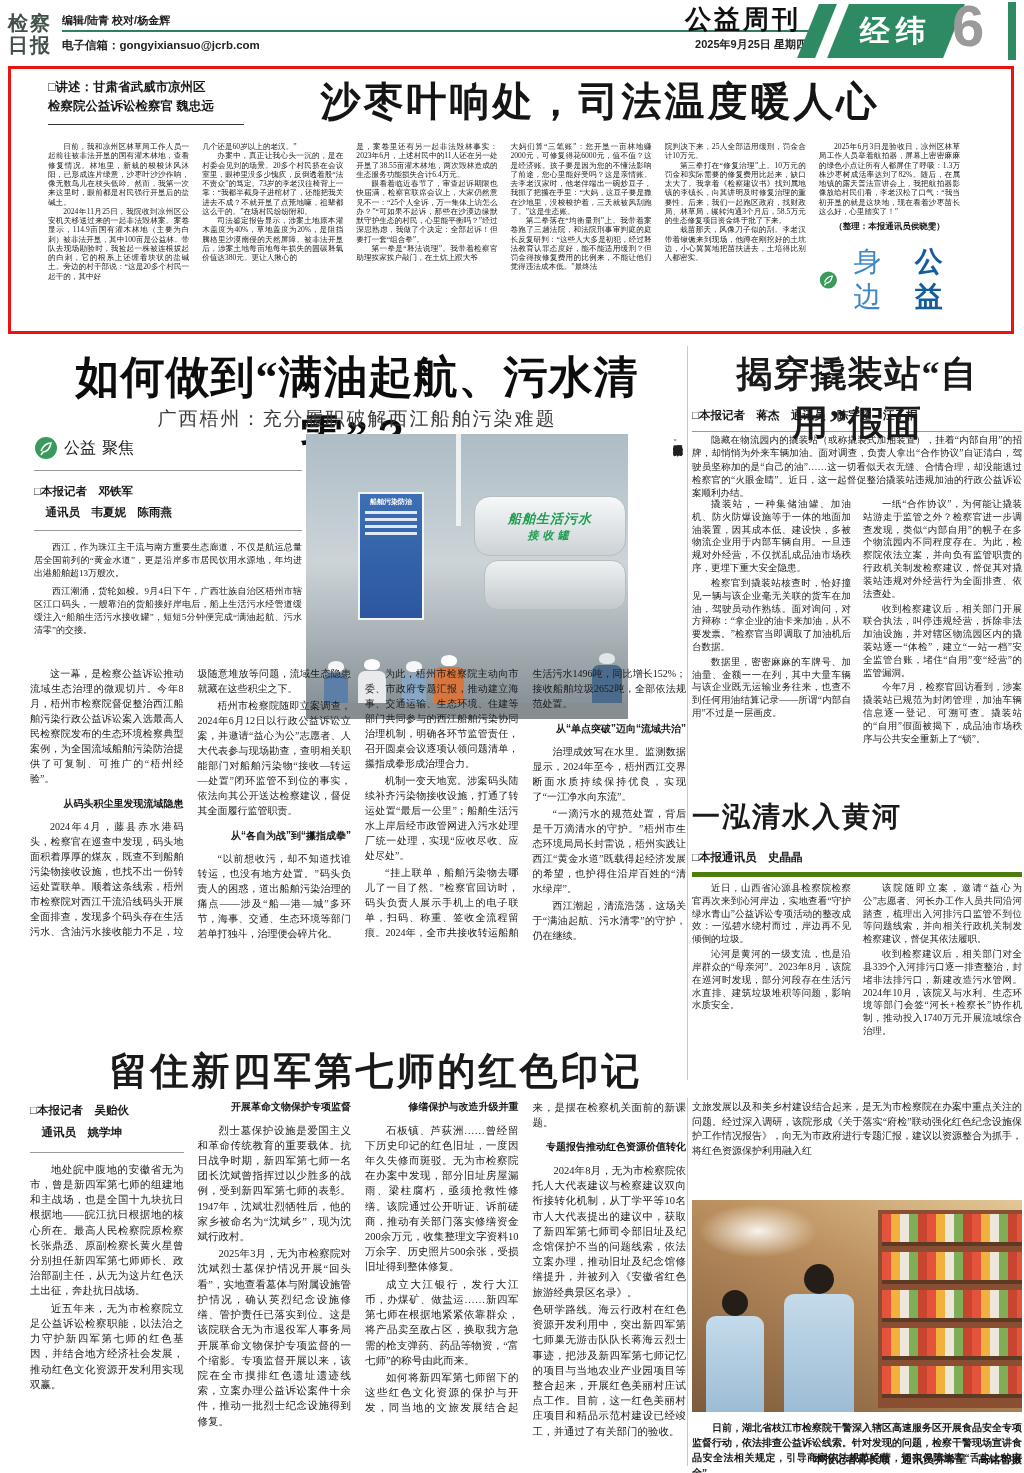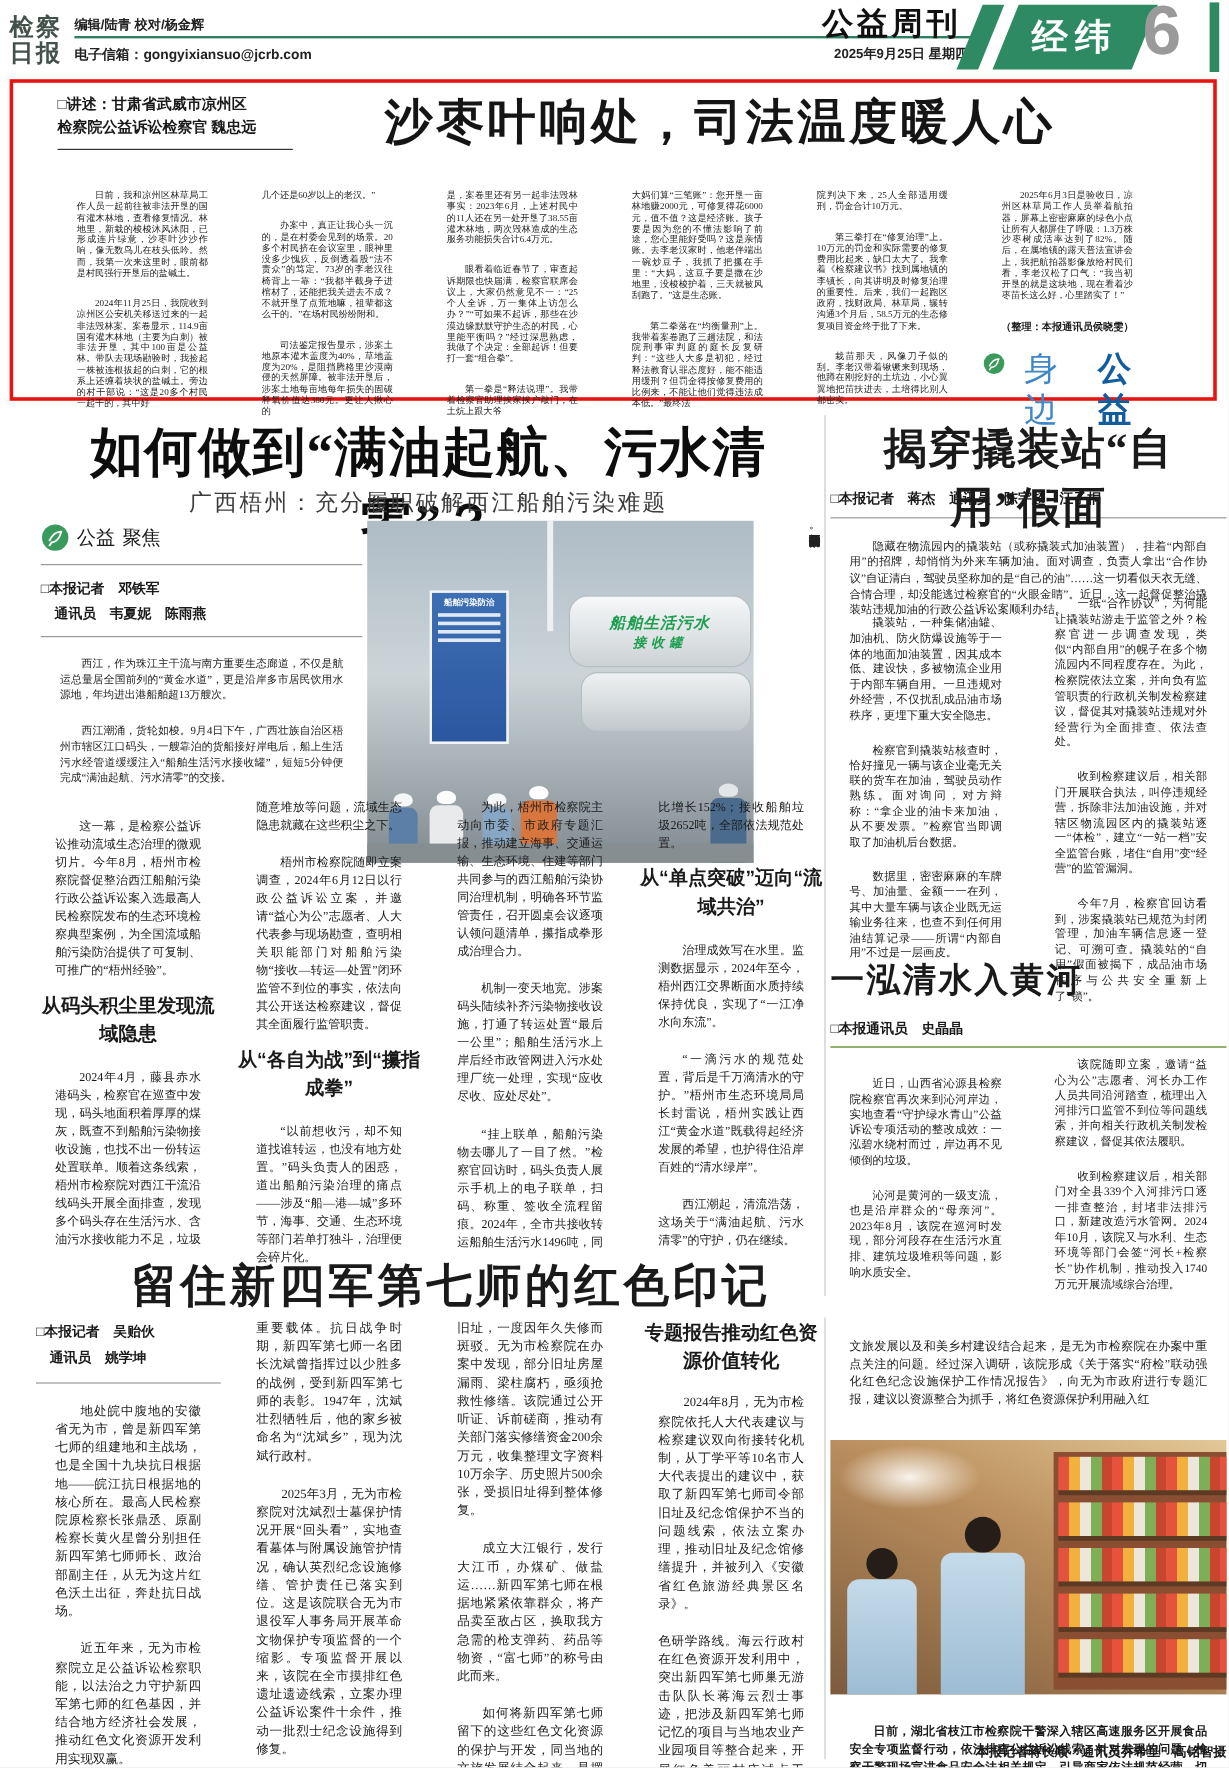--- a/index.html
+++ b/index.html
@@ -1,20 +1,20 @@
 <!DOCTYPE html>
 <html><head>
 <meta charset="utf-8">
 <style>
   html,body{margin:0;padding:0;background:#e9e9e9;}
   #page{position:relative;width:1024px;height:1473px;background:#fff;overflow:hidden;
         font-family:"Liberation Serif",serif;color:#1a1a1a;}
   .abs{position:absolute;}
   .sans{font-family:"Liberation Sans",sans-serif;}
-  p{margin:16px;text-indent:2em;text-align:justify;}
+  p{margin:0;text-indent:2em;text-align:justify;}
   
   .logo{left:8px;top:12px;width:48px;height:48px;font-size:20px;line-height:1.12;
         font-weight:bold;color:#44514a;letter-spacing:2px;}
   .edit-line{left:62px;top:13px;font-size:11px;font-weight:bold;color:#222;}
   .head-rule{left:62px;top:30px;width:748px;height:2px;background:#2e8060;}
   .email-line{left:62px;top:38px;font-size:11.5px;font-weight:bold;color:#222;}
   .weekly{left:676px;top:2px;width:134px;font-size:26px;font-weight:800;letter-spacing:3px;color:#101010;text-align:center;}
   .dateline{left:676px;top:37px;width:150px;font-size:11px;font-weight:bold;color:#222;text-align:center;}
   .band-sliver{left:808px;top:4px;width:18px;height:54px;background:#2e8a63;transform:skewX(-22deg);}
   .band-main{left:838px;top:4px;width:116px;height:54px;background:#2e8a63;transform:skewX(-22deg);
@@ -24,21 +24,21 @@
   .pagebar{left:1008px;top:2px;width:8px;height:58px;background:#2e8a63;}
   
   .redbox{left:8px;top:66px;width:1000px;height:262px;border:3px solid #e81414;background:#fff;}
   .lead-intro{left:48px;top:78px;width:196px;font-size:12.5px;font-weight:bold;line-height:1.55;
               border-bottom:1px solid #333;padding-bottom:7px;}
   .lead-headline{left:250px;top:74px;width:700px;text-align:center;font-size:40px;font-weight:600;
                  letter-spacing:3px;color:#151515;}
   .lead-cols{left:48px;top:142px;width:912px;height:178px;display:flex;gap:13px;}
   .lead-cols .col{flex:1;font-size:7.6px;line-height:1.22;}
   .lead-credit{font-weight:bold;font-size:8.5px;text-align:center;margin-top:5px;text-indent:0;}
-  .badge{display:flex;align-items:flex-start;gap:16px;margin-top:14px;}
+  .badge{display:flex;align-items:center;gap:16px;margin-top:14px;}
   .badge .pre{font-size:28px;font-weight:500;color:#3f87c6;letter-spacing:1px;}
   .badge .strong{font-size:28px;font-weight:900;color:#135d9e;letter-spacing:1px;}
   
   .vline1{left:687px;top:346px;width:1px;height:734px;background:#c9c9c9;}
   .vline2{left:687px;top:1098px;width:1px;height:368px;background:#c9c9c9;}
   .focus-headline{left:28px;top:348px;width:658px;text-align:center;font-size:44px;font-weight:900;
                   letter-spacing:1px;color:#0d0d0d;}
   .focus-subtitle{left:28px;top:406px;width:658px;text-align:center;font-size:19px;color:#3c3c3c;letter-spacing:2px;}
   .focus-left{left:34px;top:436px;width:268px;}
   .badge2{display:flex;align-items:center;gap:6px;border-bottom:1px solid #999;padding-bottom:10px;}
@@ -61,34 +61,34 @@
          border-radius:14px;border:1px solid #b7bec1;}
   .floor{left:0;bottom:0;width:100%;height:16px;background:#878e92;}
   .fig{position:absolute;bottom:6px;}
   .helmet{width:16px;height:11px;border-radius:50% 50% 40% 40%;margin:0 auto;}
   .fbody{width:24px;height:40px;border-radius:7px 7px 2px 2px;margin-top:1px;}
   .cap-v{left:634px;top:434px;width:52px;height:224px;writing-mode:vertical-rl;
          font-size:9.5px;line-height:1.75;color:#222;font-weight:500;padding-top:4px;}
   .focus-flow{left:30px;top:666px;width:656px;column-count:4;column-gap:14px;
               font-size:10px;line-height:1.5;}
   .focus-flow p{margin-bottom:2px;}
-  .subhead{font-family:"Liberation Sans",sans-serif;font-size:16px;font-weight:800;
-           text-align:center;margin:10px 0 8px;text-indent:0;break-after:avoid;}
+  .subhead{font-family:"Liberation Sans",sans-serif;font-size:10px;font-weight:800;
+           text-align:right;margin:10px 0 8px;text-indent:0;break-after:avoid;}
   
   .unmask-headline{left:692px;top:350px;width:330px;text-align:center;font-size:36px;
                    font-weight:800;letter-spacing:1px;}
   .unmask-byline{left:692px;top:408px;width:330px;font-size:11.5px;font-weight:bold;
                  border-bottom:1px solid #999;padding-bottom:8px;}
   .unmask-lead{left:692px;top:434px;width:330px;font-size:9.5px;line-height:1.4;}
   .unmask-cols{left:692px;top:498px;width:330px;column-count:2;column-gap:12px;
                font-size:9.5px;line-height:1.35;}
   .unmask-cols p{margin-bottom:2px;}
   .river-headline{left:692px;top:798px;width:330px;font-size:28px;font-weight:800;letter-spacing:2px;}
   .river-byline{left:692px;top:850px;width:330px;font-size:11.5px;font-weight:bold;
-                border-bottom:1px solid #4d7c0f;padding-bottom:7px;}
+                border-bottom:5px solid #4d7c0f;padding-bottom:7px;}
   .river-cols{left:692px;top:882px;width:330px;column-count:2;column-gap:12px;
               font-size:9.5px;line-height:1.35;}
   .river-cols p{margin-bottom:2px;}
   
   .red-headline{left:96px;top:1046px;width:560px;text-align:center;font-size:38px;
                 font-weight:800;letter-spacing:3px;}
   .red-flow{left:30px;top:1100px;width:656px;column-count:4;column-gap:14px;
             font-size:10.5px;line-height:1.45;}
   .red-flow p{margin-bottom:2px;}
   .red-byline{font-size:11.5px;font-weight:bold;line-height:1.9;border-bottom:1px solid #999;

